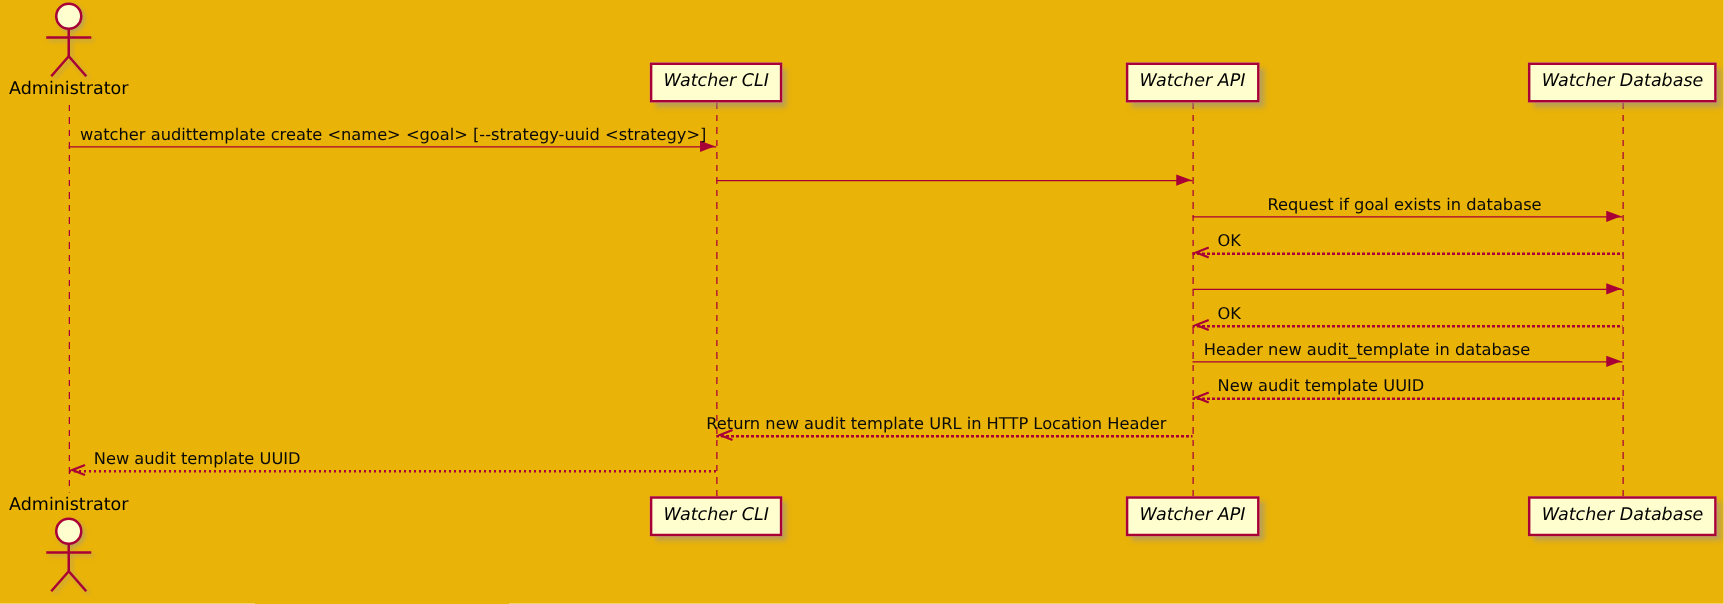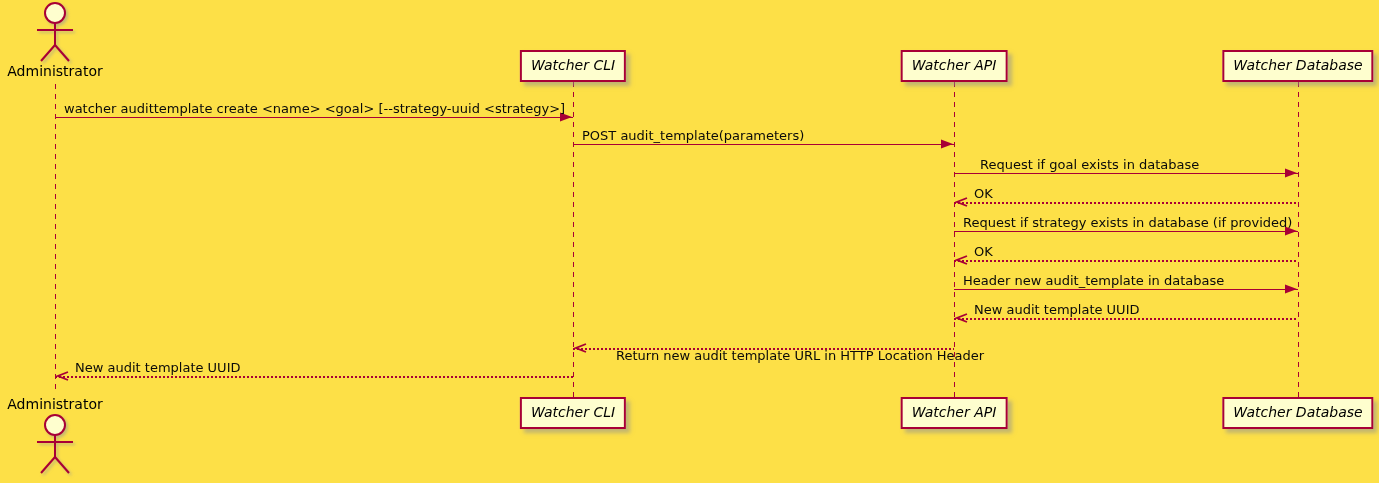--- a/index.html
+++ b/index.html
@@ -1,20 +1,20 @@
 <!DOCTYPE html>
 <html><head>
 <meta charset="utf-8">
 <style>
   html, body { margin: 0; padding: 0; background: #ffffff; }
   #stage {
     position: relative;
     width: 1379px;
     height: 483px;
-    background: #fde047;
+    background: #eab308;
     font-family: "DejaVu Sans", "Liberation Sans", sans-serif;
     overflow: hidden;
   }
   .lifeline {
     position: absolute;
     width: 1px;
   }
   .pbox {
     position: absolute;
     transform: translateX(-50%);
@@ -98,42 +98,40 @@
         <polygon points="1,0.5 13,5 1,9.5" fill="#A80036"></polygon>
       </svg>
     </div>
     <div class="msg-label" style="left: 64px; top: 101px;">watcher audittemplate create &lt;name&gt; &lt;goal&gt; [--strategy-uuid &lt;strategy&gt;]</div>
     <div class="msg-line-solid" style="left: 573px; width: 381px; top: 143.5px; border-top-color: rgb(168, 0, 54);"></div>
     <div class="arrowhead" style="top: 139px; left: 940px;">
       <svg width="14" height="10" viewBox="0 0 14 10">
         <polygon points="1,0.5 13,5 1,9.5" fill="#A80036"></polygon>
       </svg>
     </div>
-    <div class="msg-label" style="left: 582px; top: 128px;">POST audit_template(parameters)</div>
     <div class="msg-line-solid" style="left: 954px; width: 344px; top: 172.5px; border-top-color: rgb(168, 0, 54);"></div>
     <div class="arrowhead" style="top: 168px; left: 1284px;">
       <svg width="14" height="10" viewBox="0 0 14 10">
         <polygon points="1,0.5 13,5 1,9.5" fill="#A80036"></polygon>
       </svg>
     </div>
-    <div class="msg-label" style="left: 980px; top: 157px;">Request if goal exists in database</div>
+    <div class="msg-label" style="left: 1014px; top: 157px;">Request if goal exists in database</div>
     <div class="msg-line-dashed" style="left: 954px; width: 344px; top: 202px; background: repeating-linear-gradient(90deg, rgb(168, 0, 54) 0px, rgb(168, 0, 54) 2px, transparent 2px, transparent 4px);"></div>
     <div class="arrowhead" style="top: 197px; left: 955px;">
       <svg width="14" height="10" viewBox="0 0 14 10">
         <path d="M12,1 L2,5 L12,9" fill="none" stroke="#A80036" stroke-width="1.8"></path>
       </svg>
     </div>
     <div class="msg-label" style="left: 974px; top: 186px;">OK</div>
     <div class="msg-line-solid" style="left: 954px; width: 344px; top: 230.5px; border-top-color: rgb(168, 0, 54);"></div>
     <div class="arrowhead" style="top: 226px; left: 1284px;">
       <svg width="14" height="10" viewBox="0 0 14 10">
         <polygon points="1,0.5 13,5 1,9.5" fill="#A80036"></polygon>
       </svg>
     </div>
-    <div class="msg-label" style="left: 963px; top: 215px;">Request if strategy exists in database (if provided)</div>
     <div class="msg-line-dashed" style="left: 954px; width: 344px; top: 260px; background: repeating-linear-gradient(90deg, rgb(168, 0, 54) 0px, rgb(168, 0, 54) 2px, transparent 2px, transparent 4px);"></div>
     <div class="arrowhead" style="top: 255px; left: 955px;">
       <svg width="14" height="10" viewBox="0 0 14 10">
         <path d="M12,1 L2,5 L12,9" fill="none" stroke="#A80036" stroke-width="1.8"></path>
       </svg>
     </div>
     <div class="msg-label" style="left: 974px; top: 244px;">OK</div>
     <div class="msg-line-solid" style="left: 954px; width: 344px; top: 288.5px; border-top-color: rgb(168, 0, 54);"></div>
     <div class="arrowhead" style="top: 284px; left: 1284px;">
       <svg width="14" height="10" viewBox="0 0 14 10">
@@ -147,21 +145,21 @@
         <path d="M12,1 L2,5 L12,9" fill="none" stroke="#A80036" stroke-width="1.8"></path>
       </svg>
     </div>
     <div class="msg-label" style="left: 974px; top: 302px;">New audit template UUID</div>
     <div class="msg-line-dashed" style="left: 573px; width: 381px; top: 348px; background: repeating-linear-gradient(90deg, rgb(168, 0, 54) 0px, rgb(168, 0, 54) 2px, transparent 2px, transparent 4px);"></div>
     <div class="arrowhead" style="top: 343px; left: 574px;">
       <svg width="14" height="10" viewBox="0 0 14 10">
         <path d="M12,1 L2,5 L12,9" fill="none" stroke="#A80036" stroke-width="1.8"></path>
       </svg>
     </div>
-    <div class="msg-label" style="left: 616px; top: 332px; margin-top: 16px;">Return new audit template URL in HTTP Location Header</div>
+    <div class="msg-label" style="left: 565px; top: 332px;">Return new audit template URL in HTTP Location Header</div>
     <div class="msg-line-dashed" style="left: 55px; width: 518px; top: 376px; background: repeating-linear-gradient(90deg, rgb(168, 0, 54) 0px, rgb(168, 0, 54) 2px, transparent 2px, transparent 4px);"></div>
     <div class="arrowhead" style="top: 371px; left: 56px;">
       <svg width="14" height="10" viewBox="0 0 14 10">
         <path d="M12,1 L2,5 L12,9" fill="none" stroke="#A80036" stroke-width="1.8"></path>
       </svg>
     </div>
     <div class="msg-label" style="left: 75px; top: 360px;">New audit template UUID</div>
   </div>
 
 </body></html>

